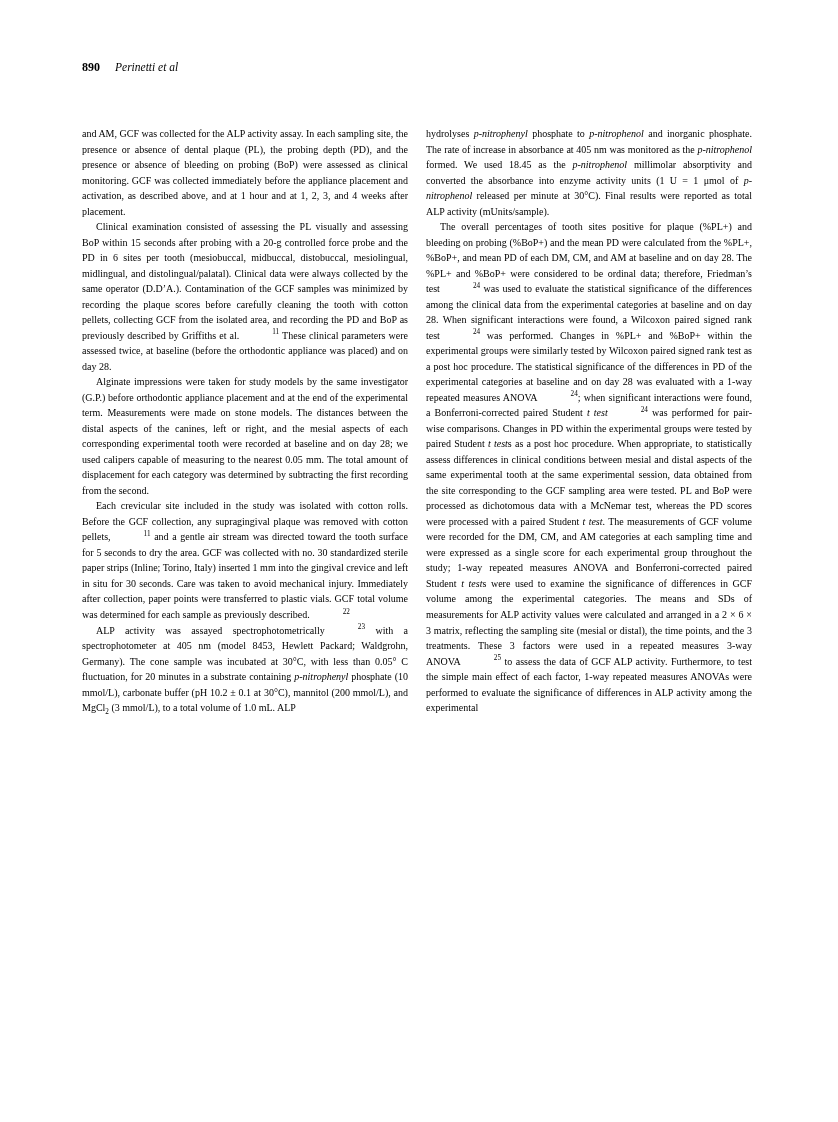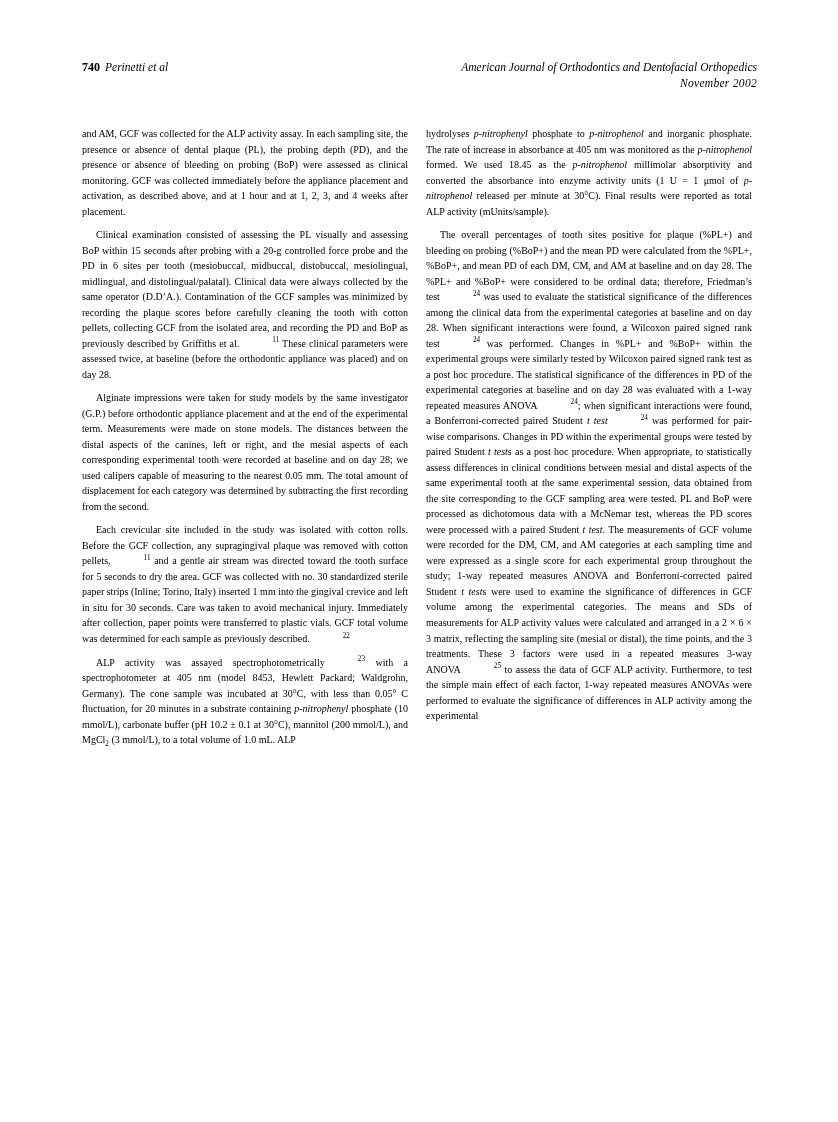--- a/index.html
+++ b/index.html
@@ -40,21 +40,21 @@
   }
   .runhead-folio {
     font-weight: bold;
     font-style: normal;
     font-size: 12px;
     letter-spacing: 0px;
   }
   .runhead-authors {
     font-style: italic;
     font-size: 11.5px;
-    margin-left: 5px;
+    margin-left: 15px;
   }
   .runhead-right {
     position: absolute;
     right: 0;
     top: 0;
     text-align: right;
     font-style: italic;
     font-size: 11.5px;
     line-height: 15.5px;
   }
@@ -81,21 +81,20 @@
   }
   .col-left  { left: 0px; }
   .col-right { left: 344px; }
 
   .col p {
     margin: 0;
     text-indent: 0;
   }
   .col p.indent {
     text-indent: 14px;
-    margin-top: 8px;
   }
   
   sup {
     font-size: 0.72em;
     vertical-align: super;
     line-height: 0;
     padding-left: 33px;
   }
   sub {
     font-size: 0.72em;
@@ -104,25 +103,21 @@
   }
   i, .ital { }
 </style>
 </head>
 <body>
 
 <div class="page">
 
   <div class="runhead">
     <div class="runhead-left">
-      <span class="runhead-folio">740</span><span class="runhead-authors">Perinetti et al</span>
-    </div>
-    <div class="runhead-right">
-      <span class="runhead-journal">American Journal of Orthodontics and Dentofacial Orthopedics</span>
-      <span class="runhead-date">November 2002</span>
+      <span class="runhead-folio">890</span><span class="runhead-authors">Perinetti et al</span>
     </div>
   </div>
 
   <div class="columns">
 
     <div class="col col-left">
       <p id="L0">and AM, GCF was collected for the ALP activity assay. In each sampling site, the presence or absence of dental plaque (PL), the probing depth (PD), and the presence or absence of bleeding on probing (BoP) were assessed as clinical monitoring. GCF was collected immediately before the appliance placement and activation, as described above, and at 1 hour and at 1, 2, 3, and 4 weeks after placement.</p>
       <p class="indent" id="L1">Clinical examination consisted of assessing the PL visually and assessing BoP within 15 seconds after probing with a 20-g controlled force probe and the PD in 6 sites per tooth (mesiobuccal, midbuccal, distobuccal, mesiolingual, midlingual, and distolingual/palatal). Clinical data were always collected by the same operator (D.D’A.). Contamination of the GCF samples was minimized by recording the plaque scores before carefully cleaning the tooth with cotton pellets, collecting GCF from the isolated area, and recording the PD and BoP as previously described by Griffiths et al.<sup>11</sup> These clinical parameters were assessed twice, at baseline (before the orthodontic appliance was placed) and on day 28.</p>
       <p class="indent" id="L2">Alginate impressions were taken for study models by the same investigator (G.P.) before orthodontic appliance placement and at the end of the experimental term. Measurements were made on stone models. The distances between the distal aspects of the canines, left or right, and the mesial aspects of each corresponding experimental tooth were recorded at baseline and on day 28; we used calipers capable of measuring to the nearest 0.05 mm. The total amount of displacement for each category was determined by subtracting the first recording from the second.</p>
       <p class="indent" id="L3">Each crevicular site included in the study was isolated with cotton rolls. Before the GCF collection, any supragingival plaque was removed with cotton pellets,<sup>11</sup> and a gentle air stream was directed toward the tooth surface for 5 seconds to dry the area. GCF was collected with no. 30 standardized sterile paper strips (Inline; Torino, Italy) inserted 1 mm into the gingival crevice and left in situ for 30 seconds. Care was taken to avoid mechanical injury. Immediately after collection, paper points were transferred to plastic vials. GCF total volume was determined for each sample as previously described.<sup>22</sup></p>

